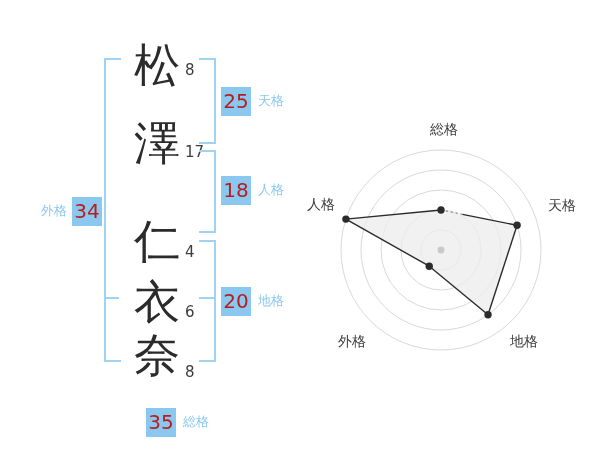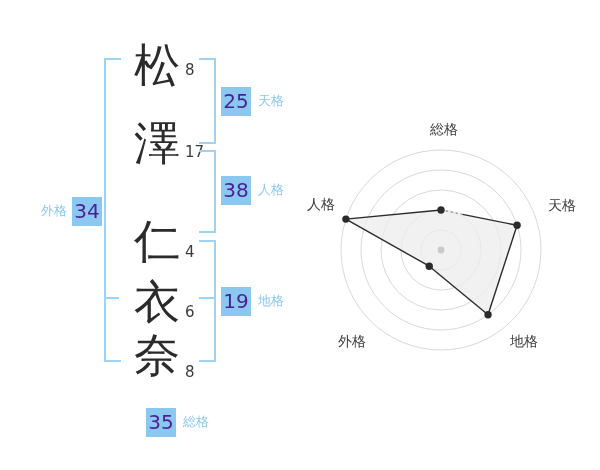--- a/index.html
+++ b/index.html
@@ -23,21 +23,21 @@
             border-right-width:2px; border-top-width:2px; border-bottom-width:2px;}
   .bk-ten{top:58px; height:82px;}
   .bk-jin{top:150px; height:79px;}
   .bk-chi{top:240px; height:118px;}
   .tick{position:absolute; height:2px; width:15px; background:#9fd3f2;}
   .tick-left{left:104px; top:297px;}
   .tick-right{left:199px; top:297px;}
   
   .badge{position:absolute; display:flex; align-items:center; gap:7px; height:30px;}
   .badge .num{
-    width:30px; height:29px; background:#8ac8f0; color:#4c1d95;
+    width:30px; height:29px; background:#8ac8f0; color:#b91c1c;
     font-size:20px; line-height:1; display:flex; align-items:center; justify-content:center;
   }
   .badge .lbl{font-size:13px; color:#8ac8f0; white-space:nowrap;}
   .badge-gaikaku{gap:5px;}
   
   .radar{position:absolute; left:300px; top:95px; width:290px; height:280px;}
   .radar svg{position:absolute; left:0; top:0;}
   .axis-label{
     position:absolute; transform:translate(-50%,-50%);
     font-size:14px; color:#3d3d3d; white-space:nowrap;
@@ -65,25 +65,25 @@
   <div class="bracket bk-right bk-ten"></div>
   <div class="bracket bk-right bk-jin"></div>
   <div class="bracket bk-right bk-chi"></div>
   <div class="tick tick-right"></div>
 
   <div class="badge" style="left:221px; top:86px">
     <div class="num">25</div>
     <div class="lbl">天格</div>
   </div>
   <div class="badge" style="left:221px; top:175px">
-    <div class="num">38</div>
+    <div class="num">18</div>
     <div class="lbl">人格</div>
   </div>
   <div class="badge" style="left:221px; top:286px">
-    <div class="num">19</div>
+    <div class="num">20</div>
     <div class="lbl">地格</div>
   </div>
   <div class="badge badge-gaikaku" style="left:41px; top:196px">
     <div class="lbl">外格</div>
     <div class="num">34</div>
   </div>
   <div class="badge" style="left:146px; top:407px">
     <div class="num">35</div>
     <div class="lbl">総格</div>
   </div>

